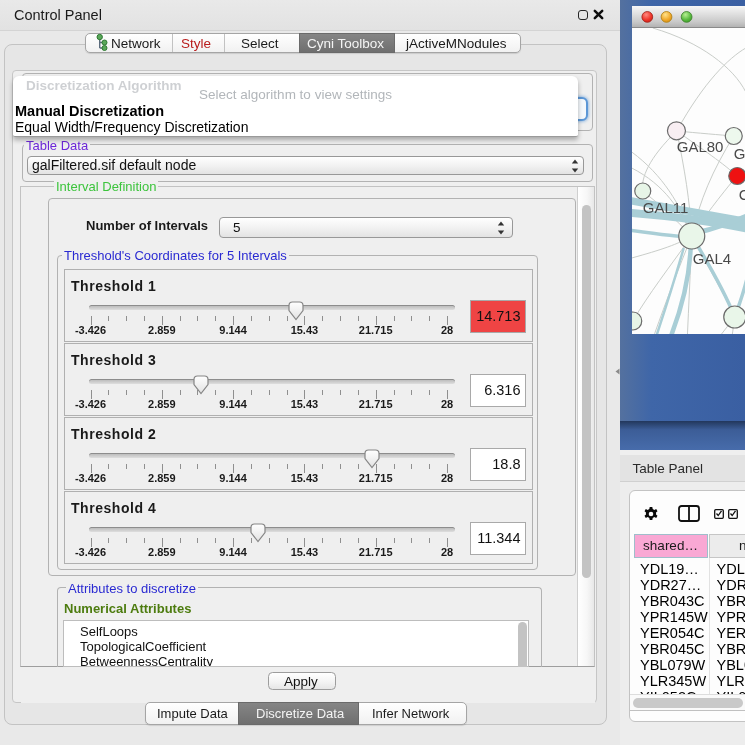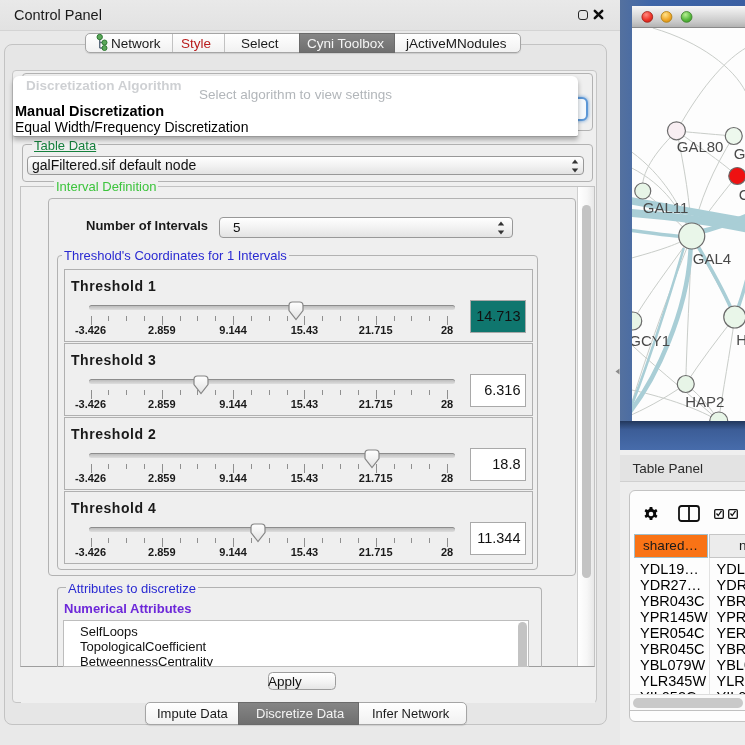--- a/index.html
+++ b/index.html
@@ -39,21 +39,21 @@
 <circle cx="4.7" cy="4" r="2.7" fill="#5aa85a" stroke="#2f7a33" stroke-width="1"></circle>
 <circle cx="9.5" cy="9.5" r="2.5" fill="#5aa85a" stroke="#2f7a33" stroke-width="1"></circle>
 <circle cx="9.5" cy="15" r="2.5" fill="#5aa85a" stroke="#2f7a33" stroke-width="1"></circle>
 </svg>
 
 <div class="fs" style="left:22px;top:73px;width:571px;height:58px;"></div>
 
 <div class="abs" style="left:560px;top:97px;width:28px;height:24px;border:2.5px solid #5c97d6;border-radius:6px;background:#f4f8fc;box-shadow:0 0 3px 1px rgba(90,150,215,.55);"></div>
 
 <div class="fs" style="left:22px;top:144px;width:571px;height:38px;"></div>
-<div class="fslabel" style="left:32px;top:138px;font-size:13px;color:#15803d;text-decoration:underline;">Table Data</div>
+<div class="fslabel" style="left:24px;top:138px;font-size:13px;color:#6d28d9;">Table Data</div>
 <div class="abs combo" style="left:27px;top:156px;width:557px;height:19px;border:1px solid #989898;border-radius:4px;background:linear-gradient(#ffffff,#f2f2f2 50%,#e3e3e3);"></div>
 <div class="abs" style="left:32px;top:156.5px;font-size:14px;color:#111;">galFiltered.sif default node</div>
 <svg class="abs" style="left:570px;top:159px;" width="10" height="14" viewBox="0 0 10 14">
     <path d="M5,0.5 L8.2,4.5 L1.8,4.5 Z" fill="#333"></path>
     <path d="M5,13.5 L8.2,9.5 L1.8,9.5 Z" fill="#333"></path>
   </svg>
 
 <div class="abs" style="left:20px;top:186px;width:575px;height:481px;border:1px solid #c2c2c2;border-bottom-color:#9e9e9e;background:#efefef;"></div>
 
 <div class="abs" style="left:577px;top:187px;width:17px;height:479px;background:linear-gradient(90deg,#ffffff,#f7f7f7 55%,#e8e8e8);border-left:1px solid #cfcfcf;"></div>
@@ -64,21 +64,21 @@
 
 <div class="abs bold" style="left:86px;top:218px;font-size:13px;color:#1a1a1a;">Number of Intervals</div>
 <div class="abs" style="left:219px;top:217px;width:294px;height:21px;border:1px solid #989898;border-radius:4px;background:linear-gradient(#ffffff,#f2f2f2 50%,#e3e3e3);"></div>
 <div class="abs" style="left:233px;top:220px;font-size:13.5px;color:#111;">5</div>
 <svg class="abs" style="left:496px;top:221px;" width="10" height="14" viewBox="0 0 10 14">
     <path d="M5,0.5 L8.2,4.5 L1.8,4.5 Z" fill="#333"></path>
     <path d="M5,13.5 L8.2,9.5 L1.8,9.5 Z" fill="#333"></path>
   </svg>
 
 <div class="fs" style="left:57px;top:255px;width:481px;height:315px;"></div>
-<div class="fslabel" style="left:62px;top:248px;font-size:13px;color:#2a2ad2;">Threshold's Coordinates for 1 Intervals</div>
+<div class="fslabel" style="left:62px;top:248px;font-size:13px;color:#2a2ad2;">Threshold's Coordinates for 5 Intervals</div>
 
 <div id="thresholds">
     <div class="abs" style="left:64px;top:269px;width:468.5px;height:72.5px;border:1px solid #b0b0b0;background:#efefef;"></div>
     <div class="abs bold" style="left:71px;top:278px;font-size:14px;letter-spacing:0.55px;color:#1a1a1a;">Threshold 1</div>
     <div class="abs" style="left:89px;top:304.5px;width:366px;height:5.5px;border-radius:3px;border-top:1px solid #8d8d8d;background:linear-gradient(#bdbdbd,#dedede);"></div>
     <div class="abs" style="left:90.5px;top:315.5px;width:1px;height:9px;background:#8f8f8f;"></div>
     <div class="abs" style="left:108.3px;top:315.5px;width:1px;height:5.5px;background:#8f8f8f;"></div>
     <div class="abs" style="left:126.2px;top:315.5px;width:1px;height:5.5px;background:#8f8f8f;"></div>
     <div class="abs" style="left:144.0px;top:315.5px;width:1px;height:5.5px;background:#8f8f8f;"></div>
     <div class="abs" style="left:161.8px;top:315.5px;width:1px;height:9px;background:#8f8f8f;"></div>
@@ -106,21 +106,21 @@
     <div class="abs bold" style="left:417px;top:323.8px;width:60px;text-align:center;font-size:11px;color:#1a1a1a;">28</div>
     <svg class="abs" style="left:287.3px;top:301px;" width="18" height="20" viewBox="0 0 18 20">
       <defs>
         <linearGradient id="th0" x1="0" y1="0" x2="0" y2="1">
           <stop offset="0" stop-color="#ffffff"></stop>
           <stop offset="1" stop-color="#e2e2e2"></stop>
         </linearGradient>
       </defs>
       <path d="M2,4.5 Q2,1 5.5,1 L12.5,1 Q16,1 16,4.5 L16,9.5 L9,18.5 L2,9.5 Z" fill="url(#th0)" stroke="#858585" stroke-width="1.2"></path>
     </svg>
-    <div class="abs" style="left:470px;top:300px;width:55.5px;height:33px;background:#0f766e;border:1px solid #a9a9a9;font-size:14.5px;color:#111;text-align:right;line-height:31px;padding-right:4px;">14.713</div>
+    <div class="abs" style="left:470px;top:300px;width:55.5px;height:33px;background:#ef4444;border:1px solid #a9a9a9;font-size:14.5px;color:#111;text-align:right;line-height:31px;padding-right:4px;">14.713</div>
     <div class="abs" style="left:64px;top:343px;width:468.5px;height:72.5px;border:1px solid #b0b0b0;background:#efefef;"></div>
     <div class="abs bold" style="left:71px;top:352px;font-size:14px;letter-spacing:0.55px;color:#1a1a1a;">Threshold 3</div>
     <div class="abs" style="left:89px;top:378.5px;width:366px;height:5.5px;border-radius:3px;border-top:1px solid #8d8d8d;background:linear-gradient(#bdbdbd,#dedede);"></div>
     <div class="abs" style="left:90.5px;top:389.5px;width:1px;height:9px;background:#8f8f8f;"></div>
     <div class="abs" style="left:108.3px;top:389.5px;width:1px;height:5.5px;background:#8f8f8f;"></div>
     <div class="abs" style="left:126.2px;top:389.5px;width:1px;height:5.5px;background:#8f8f8f;"></div>
     <div class="abs" style="left:144.0px;top:389.5px;width:1px;height:5.5px;background:#8f8f8f;"></div>
     <div class="abs" style="left:161.8px;top:389.5px;width:1px;height:9px;background:#8f8f8f;"></div>
     <div class="abs" style="left:179.6px;top:389.5px;width:1px;height:5.5px;background:#8f8f8f;"></div>
     <div class="abs" style="left:197.4px;top:389.5px;width:1px;height:5.5px;background:#8f8f8f;"></div>
@@ -231,30 +231,30 @@
           <stop offset="1" stop-color="#e2e2e2"></stop>
         </linearGradient>
       </defs>
       <path d="M2,4.5 Q2,1 5.5,1 L12.5,1 Q16,1 16,4.5 L16,9.5 L9,18.5 L2,9.5 Z" fill="url(#th3)" stroke="#858585" stroke-width="1.2"></path>
     </svg>
     <div class="abs" style="left:470px;top:522px;width:55.5px;height:33px;background:#fff;border:1px solid #a9a9a9;font-size:14.5px;color:#111;text-align:right;line-height:31px;padding-right:4px;">11.344</div>
   </div>
 
 <div class="fs" style="left:57px;top:587px;width:485px;height:90px;border-bottom:none;border-bottom-left-radius:0;border-bottom-right-radius:0;"></div>
 <div class="fslabel" style="left:66px;top:581px;font-size:13px;color:#2a2ad2;">Attributes to discretize</div>
-<div class="abs bold" style="left:64px;top:601px;font-size:13px;color:#6d28d9;">Numerical Attributes</div>
+<div class="abs bold" style="left:64px;top:601px;font-size:13px;color:#4d7c0f;">Numerical Attributes</div>
 <div class="abs" style="left:63px;top:620px;width:466px;height:47px;background:#ffffff;border:1px solid #bdbdbd;overflow:hidden;">
   <div style="font-size:13px;color:#111;padding:3px 0 0 16px;line-height:15px;">SelfLoops<br>TopologicalCoefficient<br>BetweennessCentrality</div>
 </div>
 <div class="abs" style="left:518px;top:622px;width:9px;height:45px;background:#c3c3c3;border-radius:4.5px 4.5px 0 0;"></div>
 
 <div class="abs" style="left:21px;top:667px;width:574px;height:36px;background:#efefef;"></div>
 
 <div class="abs" style="left:268px;top:671.5px;width:68px;height:18px;border:1px solid #9d9d9d;border-radius:4.5px;background:linear-gradient(#ffffff,#f4f4f4 55%,#e6e6e6);"></div>
-<div class="abs" style="left:268px;top:674px;font-size:13.5px;color:#111;">Apply</div>
+<div class="abs" style="left:284px;top:674px;font-size:13.5px;color:#111;">Apply</div>
 
 <div class="abs" style="left:145px;top:702px;width:322px;height:23px;background:linear-gradient(#ffffff,#f1f1f1);border:1px solid #a5a5a5;border-radius:5px;box-shadow:0 1px 1px rgba(0,0,0,.12);"></div>
 <div class="abs" style="left:238px;top:702px;width:121px;height:23px;background:linear-gradient(#858585,#6f6f6f);border:1px solid #6a6a6a;"></div>
 <div class="abs" style="left:157px;top:706px;font-size:13px;color:#1a1a1a;">Impute Data</div>
 <div class="abs" style="left:256px;top:706px;font-size:13px;color:#f4f4f4;">Discretize Data</div>
 <div class="abs" style="left:372px;top:706px;font-size:13px;color:#1a1a1a;">Infer Network</div>
 
 <div class="abs" style="left:13px;top:76px;width:565px;height:61px;background:#ffffff;border-radius:6px 6px 2px 2px;border-bottom:1px solid #9a9a9a;box-shadow:0 3px 5px rgba(0,0,0,.3);"></div>
 <div class="abs bold" style="left:26px;top:78px;font-size:13.5px;color:rgba(125,132,140,.38);">Discretization Algorithm</div>
 <div class="abs" style="left:13px;top:87px;width:565px;text-align:center;font-size:13.5px;color:#b2b6ba;">Select algorithm to view settings</div>
@@ -284,21 +284,21 @@
         <stop offset="0" stop-color="#b6ef92"></stop>
         <stop offset="0.6" stop-color="#58b93e"></stop>
         <stop offset="1" stop-color="#3b9a28"></stop>
       </radialGradient>
   </defs>
   <circle cx="16.3" cy="10.9" r="5.4" fill="url(#rg)" stroke="#9c2018" stroke-width="0.8"></circle>
   <circle cx="35.5" cy="10.9" r="5.4" fill="url(#yg)" stroke="#a97c10" stroke-width="0.8"></circle>
   <circle cx="55.6" cy="10.9" r="5.4" fill="url(#gg)" stroke="#3c7d2b" stroke-width="0.8"></circle>
 </svg>
 
-<div class="abs" style="left:631.5px;top:28px;width:113.5px;height:393px;background:#fdfdfd;overflow:hidden;">
+<div class="abs" style="left:631.5px;top:28px;width:113.5px;height:306px;background:#fdfdfd;overflow:hidden;">
 <svg width="114" height="393" viewBox="631.5 28 113.5 393" style="position:absolute;left:0;top:0;">
   <g fill="none" stroke="#c9cdc9" stroke-width="1">
     <path d="M652,28 C700,42 733,68 745,92"></path>
     <path d="M676,131 C703,82 728,58 745,48"></path>
     <path d="M676,131 C648,158 640,178 642,191"></path>
     <path d="M676,131 C684,170 689,200 691,236"></path>
     <path d="M676,131 C700,148 725,165 736,176"></path>
     <path d="M676,131 C697,133 720,135 733,136"></path>
     <path d="M733,136 C712,170 699,200 691,236"></path>
     <path d="M736,176 C718,198 704,216 691,236"></path>
@@ -367,21 +367,21 @@
   </svg>
 <svg class="abs" style="left:714px;top:509px;" width="24" height="10" viewBox="0 0 24 10">
     <g fill="none" stroke="#111" stroke-width="1.3">
       <rect x="0.7" y="0.7" width="8.6" height="8.6" rx="1"></rect>
       <path d="M2.5,4.5 L4.2,6.5 L7.5,1.8"></path>
       <rect x="14.7" y="0.7" width="8.6" height="8.6" rx="1"></rect>
       <path d="M16.5,4.5 L18.2,6.5 L21.5,1.8"></path>
     </g>
   </svg>
 
-<div class="abs" style="left:633.5px;top:534px;width:74px;height:23.5px;background:#f97316;border:1px solid #9fbecb;text-align:center;font-size:13.5px;color:#1a1a1a;line-height:22px;">shared…</div>
+<div class="abs" style="left:633.5px;top:534px;width:74px;height:23.5px;background:#f9a8d4;border:1px solid #9fbecb;text-align:center;font-size:13.5px;color:#1a1a1a;line-height:22px;">shared…</div>
 <div class="abs" style="left:708.5px;top:534px;width:74px;height:23.5px;background:#ececec;border:1px solid #c6c6c6;font-size:13.5px;color:#1a1a1a;line-height:22px;padding-left:29.5px;">n</div>
 
 <div class="abs" style="left:633.5px;top:558px;width:111.5px;height:136px;overflow:hidden;font-size:14.5px;color:#000;">
   <div style="position:absolute;left:75.5px;top:0;width:1px;height:140px;background:#e2e2e2;"></div>
   <div style="position:absolute;left:6.5px;top:3px;line-height:16.05px;">YDL19…<br>YDR27…<br>YBR043C<br>YPR145W<br>YER054C<br>YBR045C<br>YBL079W<br>YLR345W<br>YIL052C</div>
   <div style="position:absolute;left:83px;top:3px;line-height:16.05px;white-space:nowrap;">YDL194W<br>YDR277C<br>YBR043C<br>YPR145W<br>YER054C<br>YBR045C<br>YBL079W<br>YLR345W<br>YIL052C</div>
 </div>
 
 <div class="abs" style="left:630px;top:694px;width:115px;height:17px;background:#fafafa;border-top:1px solid #ddd;border-bottom:1px solid #c0c0c0;"></div>
 <div class="abs" style="left:633px;top:697.5px;width:110px;height:10px;background:#c9c9c9;border-radius:5px;"></div>

